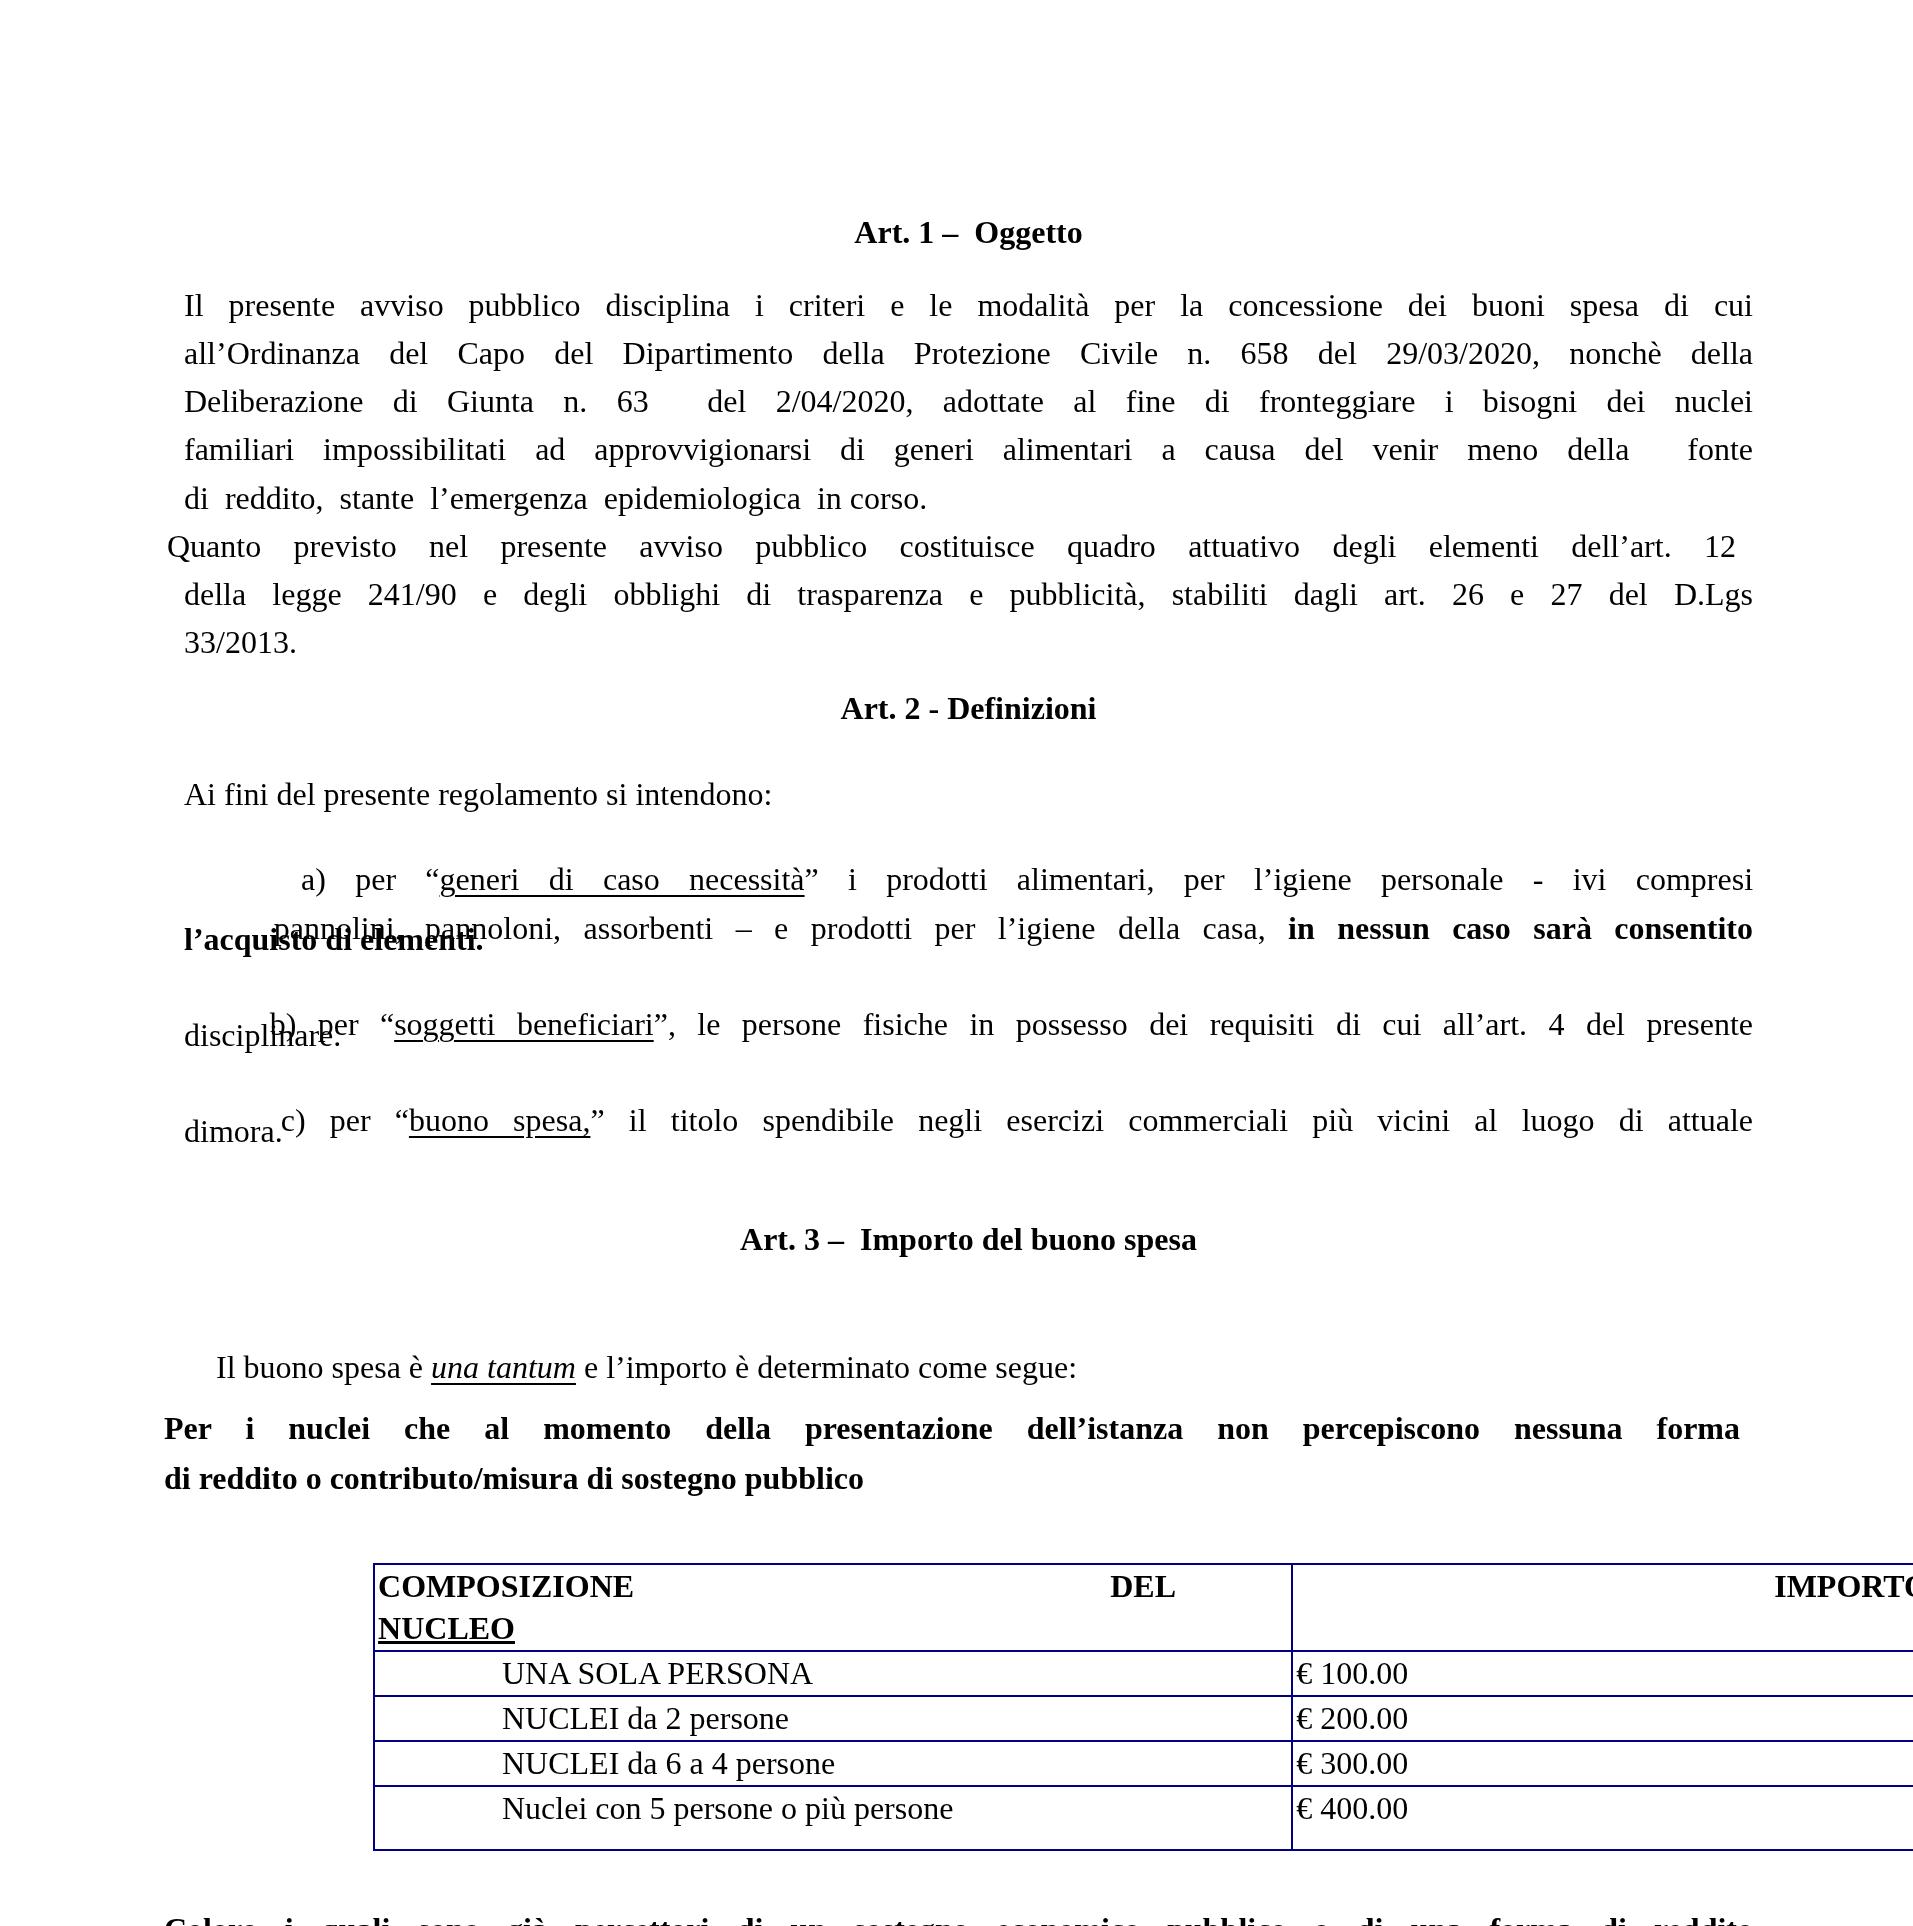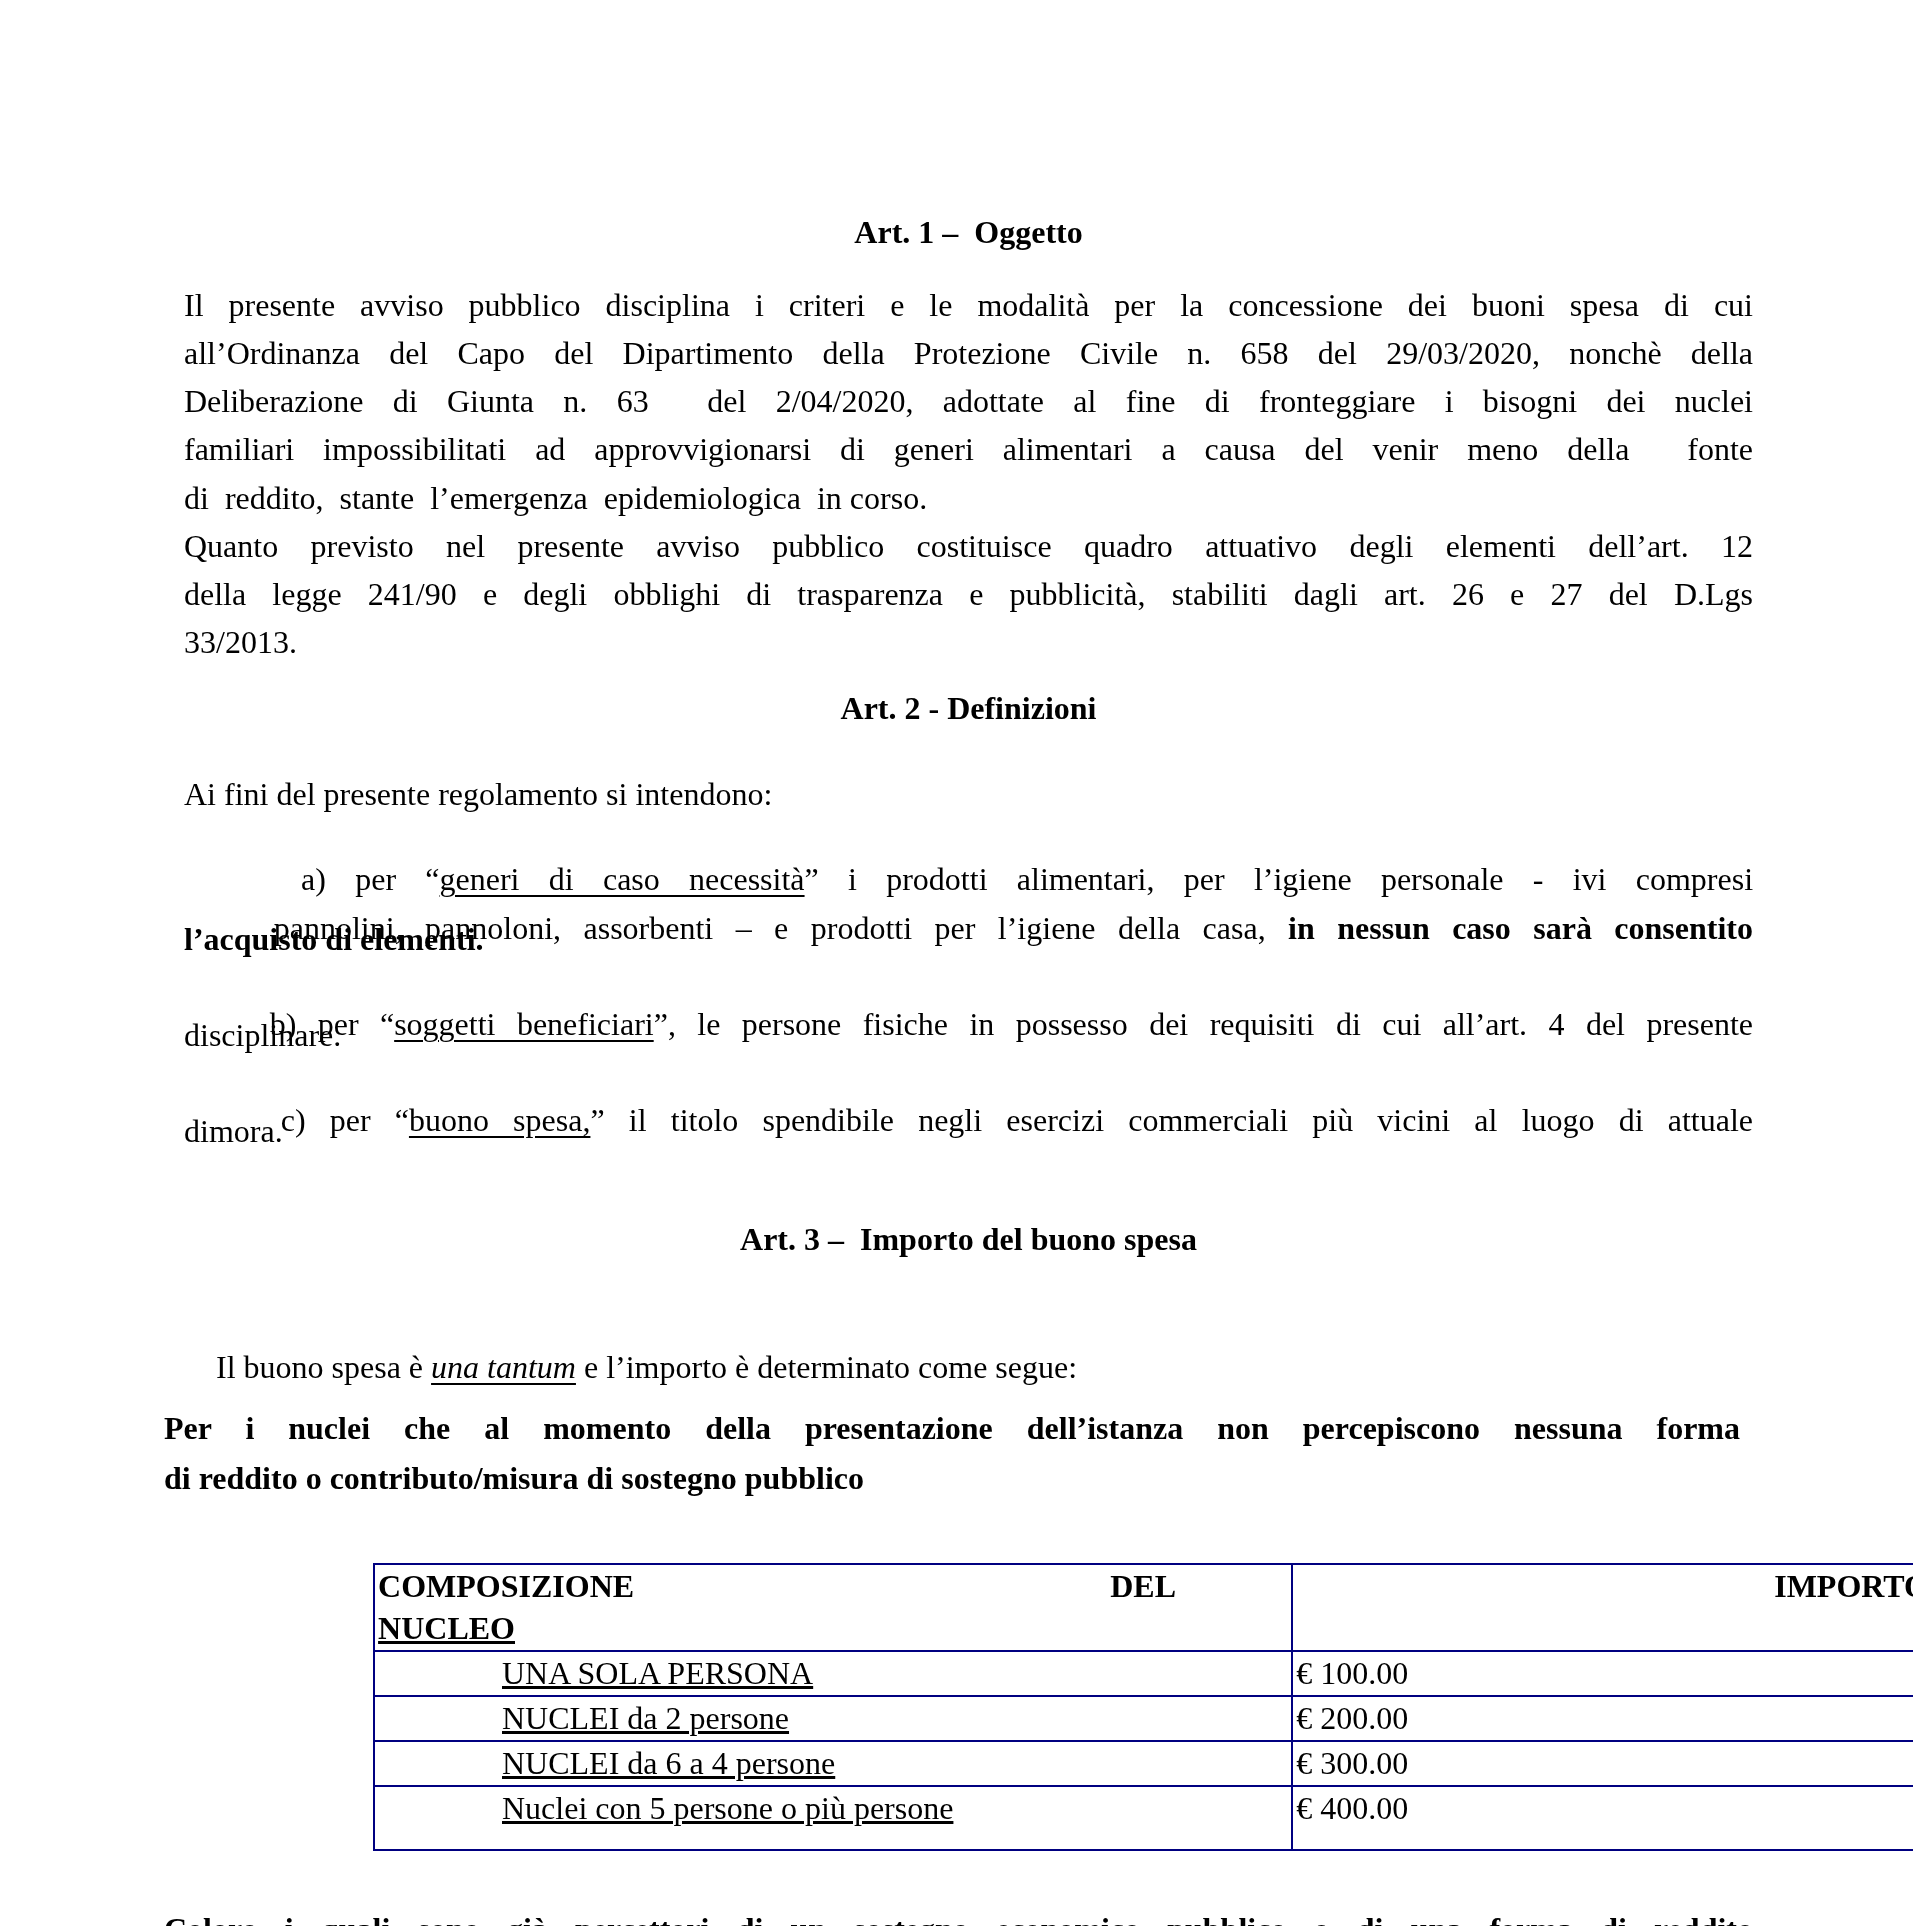--- a/index.html
+++ b/index.html
@@ -13,35 +13,35 @@
   .b { font-weight: bold; }
   .u { text-decoration: underline; text-decoration-thickness: 2.3px; text-underline-offset: 5.4px; }
   .i { font-style: italic; }
   table.amounts { position: absolute; left: 373px; top: 1563px; width: 1561px; border-collapse: collapse;
                   font-size: 32px; }
   table.amounts td { border: 2.7px solid #000080; padding: 0 3.1px; vertical-align: top; }
   table.amounts td.c1 { width: 786px; }
   table.amounts tr.hdr td { height: 85px; font-weight: bold; line-height: 42px; }
   table.amounts tr.row td { height: 43px; line-height: 43px; }
   table.amounts tr.row.last td { height: 62px; }
-  .indent { padding-left: 127px !important; text-decoration: underline; }
+  .indent { padding-left: 127px !important; }
 </style>
 </head>
 <body>
 
 <div class="page">
 
   <div class="abs heading" style="top:214px;">Art. 1 –  Oggetto</div>
 
   <div class="line just" style="left:184px; width:1569px; top:287px;">Il presente avviso pubblico disciplina i criteri e le modalità per la concessione dei buoni spesa di cui</div>
   <div class="line just" style="left:184px; width:1569px; top:335px;">all’Ordinanza del Capo del Dipartimento della Protezione Civile n. 658 del 29/03/2020, nonchè della</div>
   <div class="line just" style="left:184px; width:1569px; top:383px;">Deliberazione di Giunta n. 63  del 2/04/2020, adottate al fine di fronteggiare i bisogni dei nuclei</div>
   <div class="line just" style="left:184px; width:1569px; top:431px;">familiari impossibilitati ad approvvigionarsi di generi alimentari a causa del venir meno della  fonte</div>
   <div class="line" style="left:184px; top:480px;">di  reddito,  stante  l’emergenza  epidemiologica  in corso.</div>
-  <div class="line just" style="left:184px; width:1569px; top:528px;">Quanto previsto nel presente avviso pubblico costituisce quadro attuativo degli elementi dell’art. 12</div>
+  <div class="line just" style="left:167px; width:1569px; top:528px;">Quanto previsto nel presente avviso pubblico costituisce quadro attuativo degli elementi dell’art. 12</div>
   <div class="line just" style="left:184px; width:1569px; top:576px;">della legge 241/90 e degli obblighi di trasparenza e pubblicità, stabiliti dagli art. 26 e 27 del D.Lgs</div>
   <div class="line" style="left:184px; top:624px;">33/2013.</div>
 
   <div class="abs heading" style="top:690px;">Art. 2 - Definizioni</div>
 
   <div class="line" style="left:184px; top:776px;">Ai fini del presente regolamento si intendono:</div>
 
   <div class="line just" style="left:184px; width:1569px; top:824px;">
     <span>a) per “</span><span class="u">generi di caso necessità</span><span>” i prodotti alimentari, per l’igiene personale - ivi compresi</span>
   </div>

